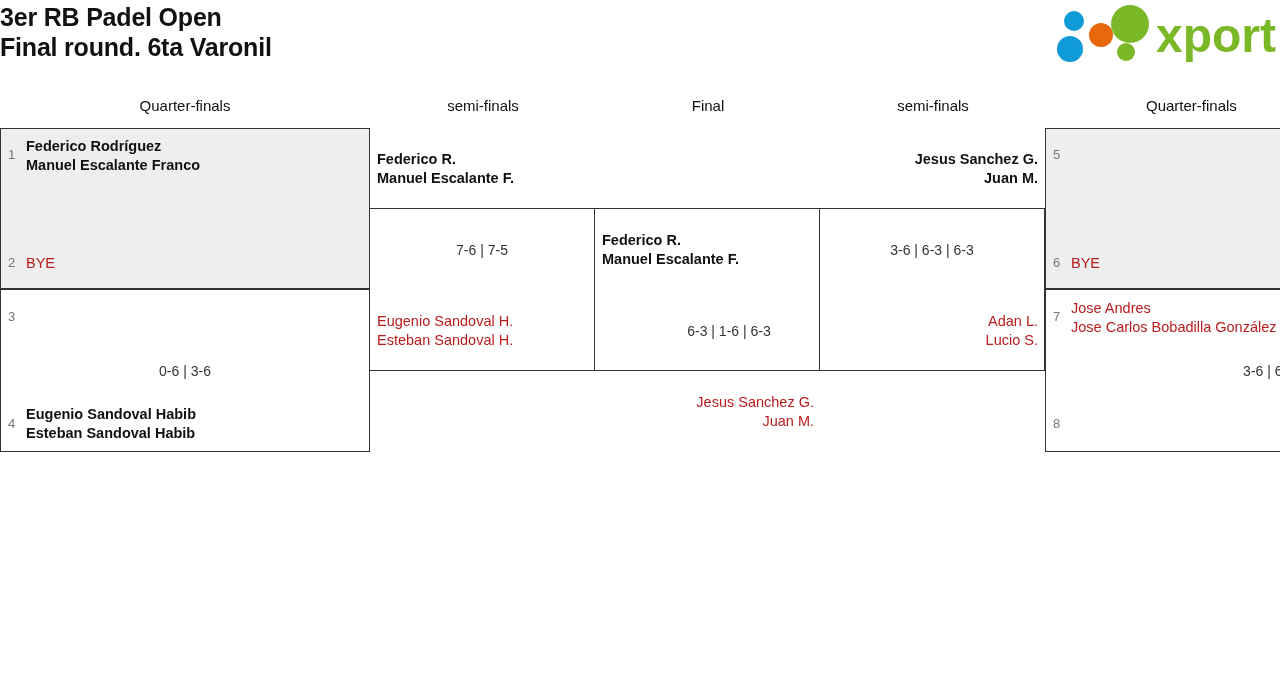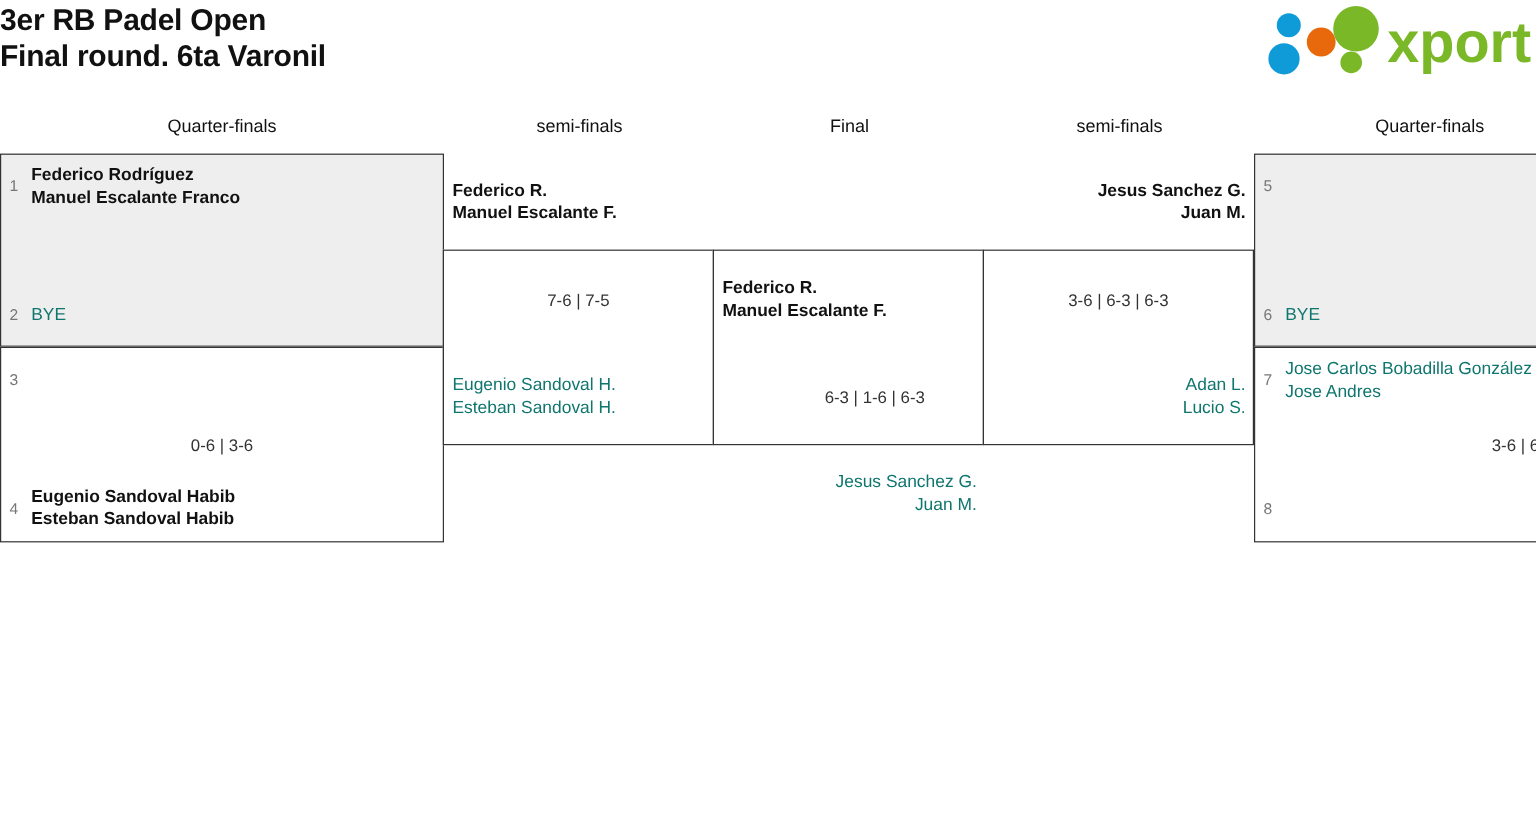--- a/index.html
+++ b/index.html
@@ -66,21 +66,21 @@
 
   
   .team {
     position: absolute;
     font-size: 14.5px;
     line-height: 19px;
     white-space: nowrap;
   }
   .team .ln { display: block; }
   .team.win { font-weight: bold; color: #111111; }
-  .team.lose { font-weight: normal; color: #0f766e; }
+  .team.lose { font-weight: normal; color: #b91c1c; }
   .team.right { text-align: right; }
 
   
   .score {
     position: absolute;
     font-size: 14px;
     color: #333333;
     line-height: 18px;
     white-space: nowrap;
   }
@@ -177,20 +177,20 @@
     <div class="box grey" style="left:0px; top:8px; width:330px; height:161px;"></div>
     <div class="seed" style="left:8px; top:27px;">5</div>
     <div class="seed" style="left:8px; top:135px;">6</div>
     <div class="team lose" style="left:26px; top:134px;">
       <span class="ln">BYE</span>
     </div>
 
     <div class="box" style="left:0px; top:169px; width:330px; height:163px;"></div>
     <div class="seed" style="left:8px; top:189px;">7</div>
     <div class="team lose" style="left:26px; top:179px;">
+      <span class="ln">Jose Andres</span>
       <span class="ln">Jose Carlos Bobadilla González</span>
-      <span class="ln">Jose Andres</span>
     </div>
     <div class="score right" style="left:0px; top:242px; width:250px;">3-6 | 6-7</div>
     <div class="seed" style="left:8px; top:296px;">8</div>
   </div>
 
 </div>
 
 </body></html>

